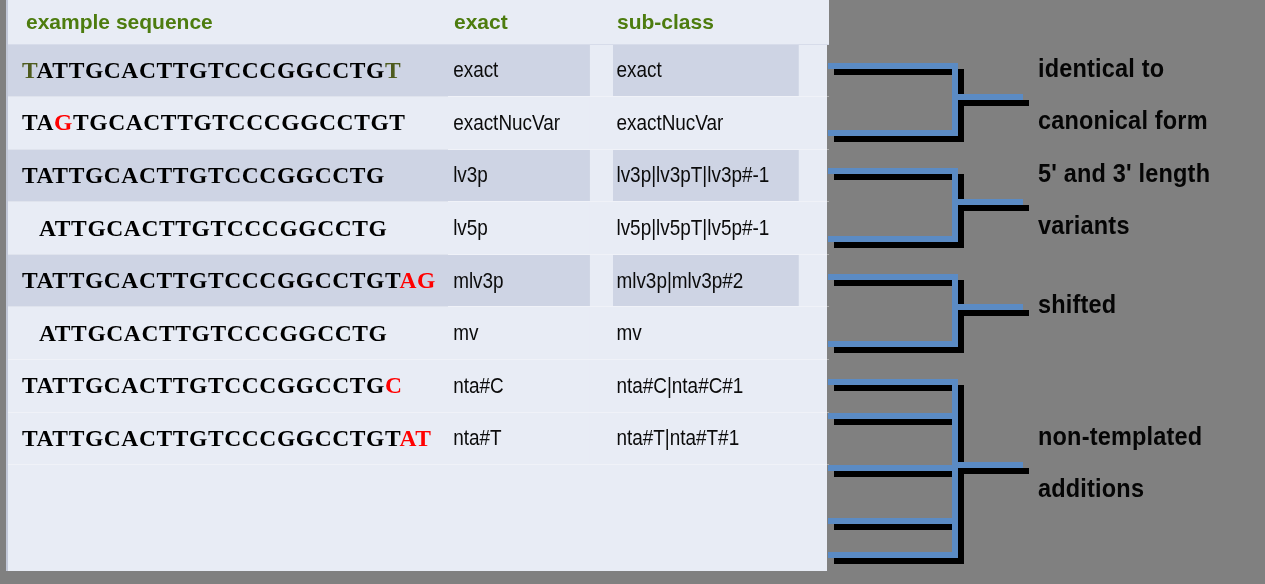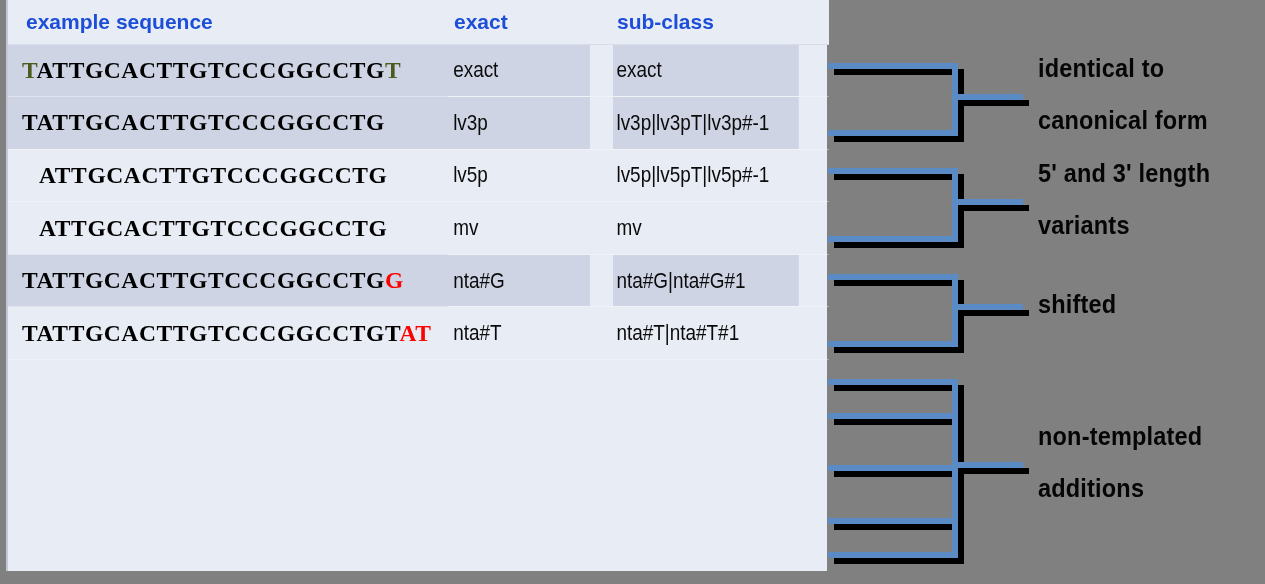--- a/index.html
+++ b/index.html
@@ -24,21 +24,21 @@
     border-collapse:collapse;
     width:100%;
     table-layout:fixed;
   }
   table.seqtable col.c-seq{width:440px;}
   table.seqtable col.c-class{width:165px;}
   table.seqtable col.c-sub{width:216px;}
 
   thead th{
     background:#e8ecf5;
-    color:#1d4ed8;
+    color:#4d7c0f;
     font-weight:bold;
     font-size:21px;
     text-align:left;
     padding:10px 0 9px 0;
     height:44px;
     box-sizing:border-box;
     vertical-align:middle;
     border-bottom:1px solid #d7dcea;
   }
   thead th.h-seq{padding-left:18px;}
@@ -116,39 +116,49 @@
           <th class="h-class">exact</th>
           <th class="h-sub">sub-class</th>
         </tr>
       </thead>
       <tbody id="tbody">
           <tr class="odd">
             <td class="seq"><span class="nt-olive">T</span><span class="">ATTGCACTTGTCCCGGCCTG</span><span class="nt-olive">T</span></td>
             <td class="cls">exact</td>
             <td class="sub">exact</td>
           </tr>
+          <tr class="even">
+            <td class="seq"><span class="">TA</span><span class="nt-red">G</span><span class="">TGCACTTGTCCCGGCCTGT</span></td>
+            <td class="cls">exactNucVar</td>
+            <td class="sub">exactNucVar</td>
+          </tr>
           <tr class="odd">
             <td class="seq"><span class="">TATTGCACTTGTCCCGGCCTG</span></td>
             <td class="cls">lv3p</td>
             <td class="sub">lv3p|lv3pT|lv3p#-1</td>
           </tr>
           <tr class="even">
             <td class="seq"><span class="ind"></span><span class="">ATTGCACTTGTCCCGGCCTG</span></td>
             <td class="cls">lv5p</td>
             <td class="sub">lv5p|lv5pT|lv5p#-1</td>
           </tr>
+          <tr class="odd">
+            <td class="seq"><span class="">TATTGCACTTGTCCCGGCCTGT</span><span class="nt-red">AG</span></td>
+            <td class="cls">mlv3p</td>
+            <td class="sub">mlv3p|mlv3p#2</td>
+          </tr>
           <tr class="even">
             <td class="seq"><span class="ind"></span><span class="">ATTGCACTTGTCCCGGCCTG</span></td>
             <td class="cls">mv</td>
             <td class="sub">mv</td>
           </tr>
-          <tr class="odd">
-            <td class="seq"><span class="">TATTGCACTTGTCCCGGCCTG</span><span class="nt-red">G</span></td>
-            <td class="cls">nta#G</td>
-            <td class="sub">nta#G|nta#G#1</td>
+          <tr class="even">
+            <td class="seq"><span class="">TATTGCACTTGTCCCGGCCTG</span><span class="nt-red">C</span></td>
+            <td class="cls">nta#C</td>
+            <td class="sub">nta#C|nta#C#1</td>
           </tr>
           <tr class="even">
             <td class="seq"><span class="">TATTGCACTTGTCCCGGCCTGT</span><span class="nt-red">AT</span></td>
             <td class="cls">nta#T</td>
             <td class="sub">nta#T|nta#T#1</td>
           </tr>
         </tbody>
     </table>
   </div>
 

